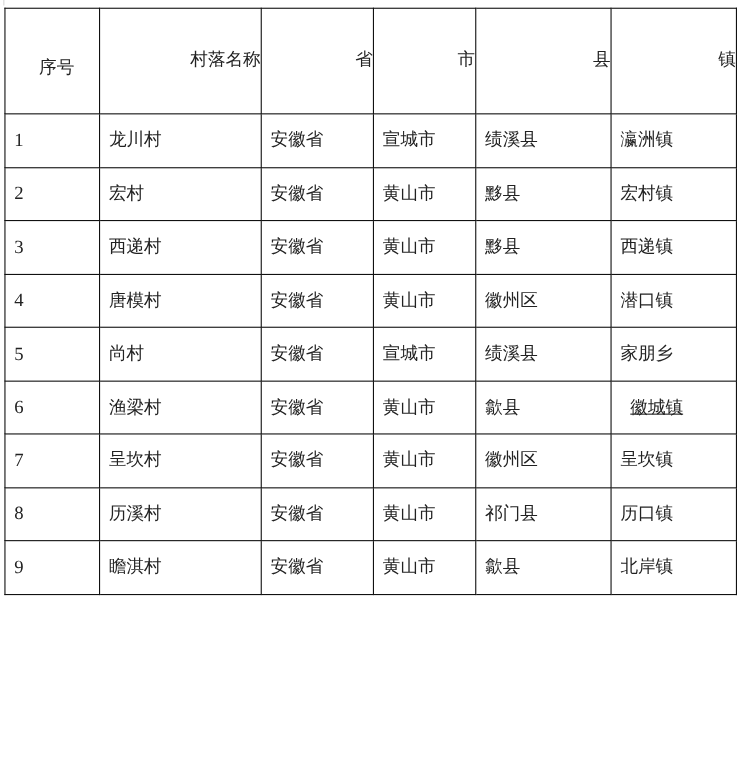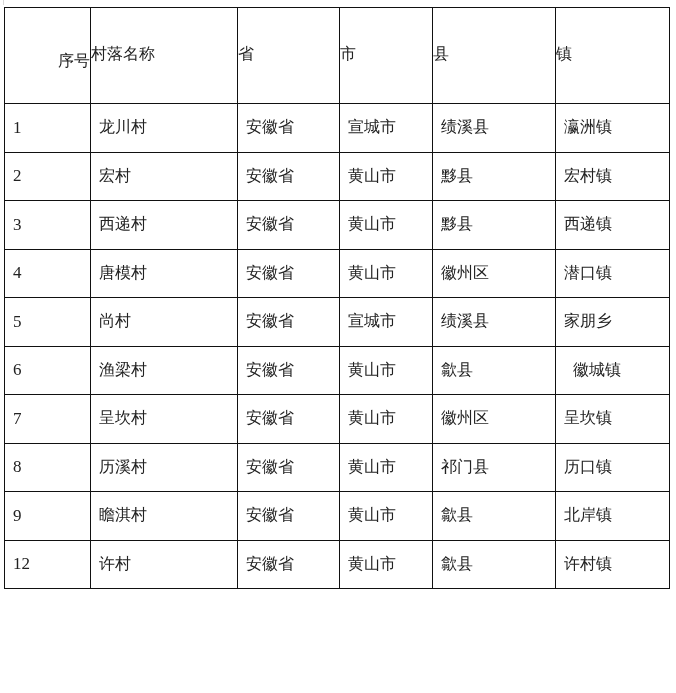--- a/index.html
+++ b/index.html
@@ -5,27 +5,27 @@
   html, body { margin: 0; padding: 0; background: #ffffff; }
   body { width: 676px; height: 693px; position: relative; overflow: hidden;
          font-family: "DejaVu Sans", "Liberation Sans", sans-serif; color: #222; }
   .corner-mark { position: absolute; left: 3px; top: 0; width: 10px; height: 5px;
                  border-left: 1px solid #d8d8d8; }
   table { position: absolute; left: 4px; top: 7px; border-collapse: collapse;
           table-layout: fixed; }
   td, th { border: 1.5px solid #111; font-weight: normal; font-size: 16px;
            padding: 0 0 0 8px; text-align: left; vertical-align: middle;
            overflow: hidden; white-space: nowrap; }
-  thead th { height: 95px; text-align: left; padding: 0; vertical-align: top; }
+  thead th { height: 95px; text-align: right; padding: 0; vertical-align: top; }
   thead th .h { display: block; margin-top: 36px; }
-  thead th.first { text-align: right; padding-left: 8px; vertical-align: middle; }
+  thead th.first { text-align: center; padding-left: 8px; vertical-align: middle; }
   thead th.first .h { margin-top: 12px; }
   tbody td { height: 47.5px; }
   td.num { font-family: "Liberation Serif", "DejaVu Serif", serif; font-size: 17px; padding-left: 8px; }
-  td.shift { padding-left: 17px; }
+  td.shift { padding-left: 17px; text-decoration: underline; }
 </style>
 </head>
 <body>
 
 <div class="corner-mark"></div>
 
 <table>
   <colgroup>
     <col style="width:86px">
       <col style="width:147px">
@@ -122,22 +122,14 @@
         <td>历口镇</td>
       </tr>
       <tr>
         <td class="num">9</td>
         <td>瞻淇村</td>
         <td>安徽省</td>
         <td>黄山市</td>
         <td>歙县</td>
         <td>北岸镇</td>
       </tr>
-      <tr>
-        <td class="num">12</td>
-        <td>许村</td>
-        <td>安徽省</td>
-        <td>黄山市</td>
-        <td>歙县</td>
-        <td>许村镇</td>
-      </tr>
     </tbody>
 </table>
 
 </body></html>

